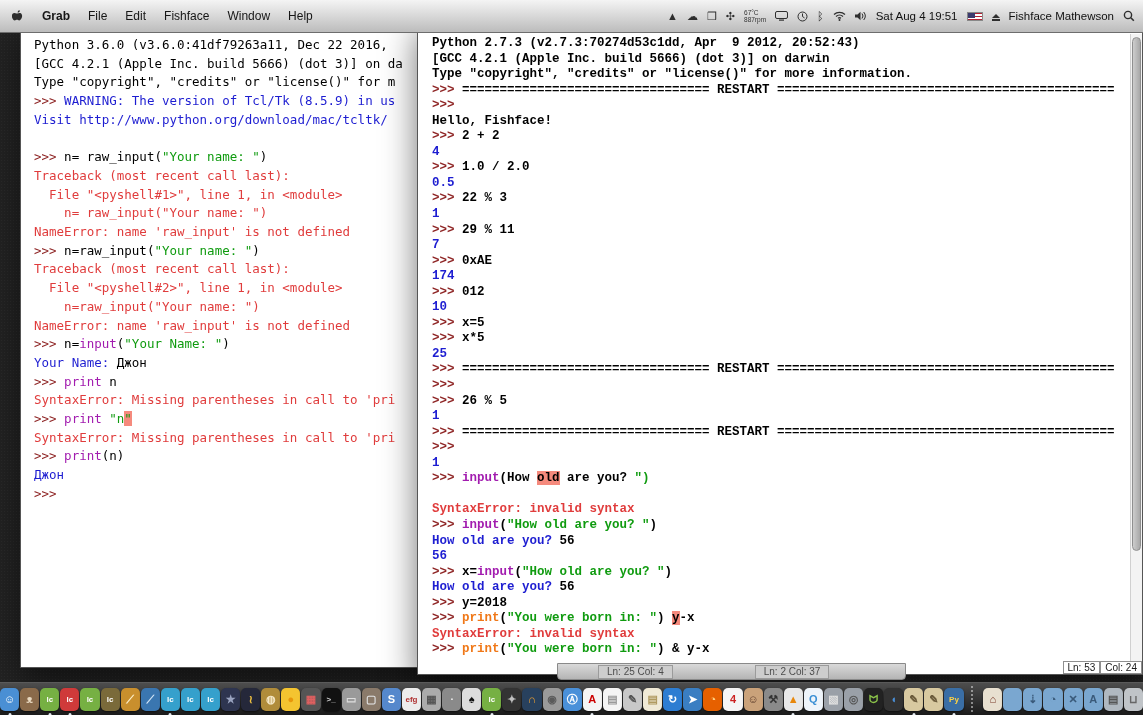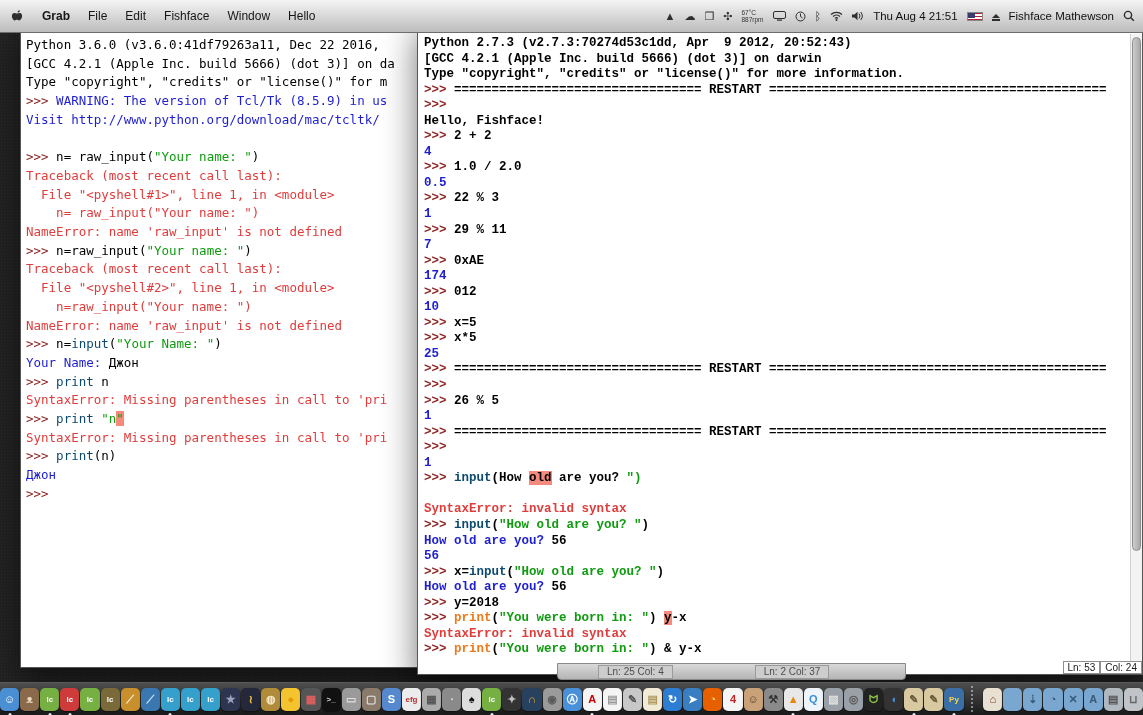--- a/index.html
+++ b/index.html
@@ -41,36 +41,36 @@
     height:15px; background:linear-gradient(#e2e2e2,#b2b2b2);
     border-bottom:1px solid #8e8e8e; border-radius:4px 4px 0 0;
     position:relative; display:flex; align-items:center; justify-content:center;
     font-size:10px; color:#3b3b3b;
   }
   .lights { position:absolute; left:7px; top:3px; display:flex; gap:5px; }
   .light { width:9px; height:9px; border-radius:50%; border:1px solid #7d7d7d;
     background:radial-gradient(circle at 35% 30%, #efefef, #a2a2a2); }
 
   .shellbody {
-    position:absolute; left:0; right:0; overflow:hidden; background:#fff;
+    position:absolute; left:8px; right:0; overflow:hidden; background:#fff;
     white-space:pre; cursor:text;
   }
   #left-shell-body { top:16px; bottom:0; padding:2px 0 0 5px;
     font-family:"DejaVu Sans Mono", monospace; font-size:12.5px; line-height:18.7px; }
   #right-shell-body { top:16px; bottom:13px; right:12px; padding:2px 0 0 6px;
     font-family:"Liberation Mono", monospace; font-weight:bold; font-size:12.5px; line-height:15.55px; }
 
   .line { height:inherit; }
   .c-prompt  { color:#8f2626; }
   .c-code    { color:#000000; }
   .c-out     { color:#1d1dd1; }
   .c-str     { color:#0f9b0f; }
   .c-err     { color:#e03c3c; }
   .c-kw      { color:#f07818; }
-  .c-builtin { color:#0c4a6e; }
+  .c-builtin { color:#a21caf; }
   .c-sel     { color:#000000; background:#f58a7d; }
   .c-strsel  { color:#0f9b0f; background:#f58a7d; }
 
   .scrollbar { position:absolute; top:16px; right:0; bottom:13px; width:12px;
     background:#f3f3f3; border-left:1px solid #d0d0d0; }
   .thumb { position:absolute; top:3px; left:1px; width:9px; height:82%;
     background:linear-gradient(90deg,#cdcdcd,#a8a8a8); border:1px solid #8f8f8f; border-radius:5px; }
 
   .statusrow { position:absolute; left:0; right:0; bottom:0; height:13px; background:#fff;
     display:flex; justify-content:flex-end; align-items:center; }
@@ -105,21 +105,21 @@
   <span class="apple">
     <svg width="11" height="13" viewBox="0 0 11 13">
       <path fill="#2e2e2e" d="M7.8 1.2c-.5.9-1.4 1.5-2.2 1.4-.1-.9.7-1.9 1.5-2.3.3-.1.7.5.7.9zM5.5 3.4c.8 0 1.6-.5 2.5-.3 2.1.4 2.8 3.2 1.4 5.4-.6 1-1.3 1.9-2.3 1.9-.9 0-1.1-.6-2.1-.6s-1.3.6-2.2.6c-1 0-1.7-1-2.3-2-1.5-2.4-.4-5.3 1.8-5.4.8 0 1.5.4 2.2.4z"></path>
     </svg>
   </span>
   <span class="mb-item app">Grab</span>
   <span class="mb-item">File</span>
   <span class="mb-item">Edit</span>
   <span class="mb-item">Fishface</span>
   <span class="mb-item">Window</span>
-  <span class="mb-item">Hello</span>
+  <span class="mb-item">Help</span>
 
   <span class="mb-right">
     <span class="mb-ic">▲</span>
     <span class="mb-ic">☁</span>
     <span class="mb-ic">❒</span>
     <span class="mb-ic">✣</span>
     <span class="sensor">
       <div>67°C</div>
       <div>887rpm</div>
     </span>
@@ -141,21 +141,21 @@
           <path d="M1 3.5a8 8 0 0 1 11 0M3 5.5a5.2 5.2 0 0 1 7 0M5 7.3a2.5 2.5 0 0 1 3 0" fill="none" stroke="#2e2e2e" stroke-width="1.3"></path>
           <circle cx="6.5" cy="9" r="1" fill="#2e2e2e"></circle>
         </svg>
     </span>
     <span class="mb-ic">
       <svg width="12" height="10" viewBox="0 0 12 10">
           <path d="M0 3.5h2.5L5.5.8v8.4L2.5 6.5H0z" fill="#2e2e2e"></path>
           <path d="M7 2.5a4 4 0 0 1 0 5M8.7 1a6.3 6.3 0 0 1 0 8" fill="none" stroke="#2e2e2e"></path>
         </svg>
     </span>
-    <span class="mb-clock">Thu Aug 4 21:51</span>
+    <span class="mb-clock">Sat Aug 4 19:51</span>
     <span class="flag"></span>
     <span class="eject"></span>
     <span class="mb-user">Fishface Mathewson</span>
     <span class="mb-ic">
       <svg width="12" height="12" viewBox="0 0 12 12">
           <circle cx="5" cy="5" r="3.6" fill="none" stroke="#2e2e2e" stroke-width="1.4"></circle>
           <path d="M7.8 7.8l3 3" stroke="#2e2e2e" stroke-width="1.6"></path>
         </svg>
     </span>
   </span>

